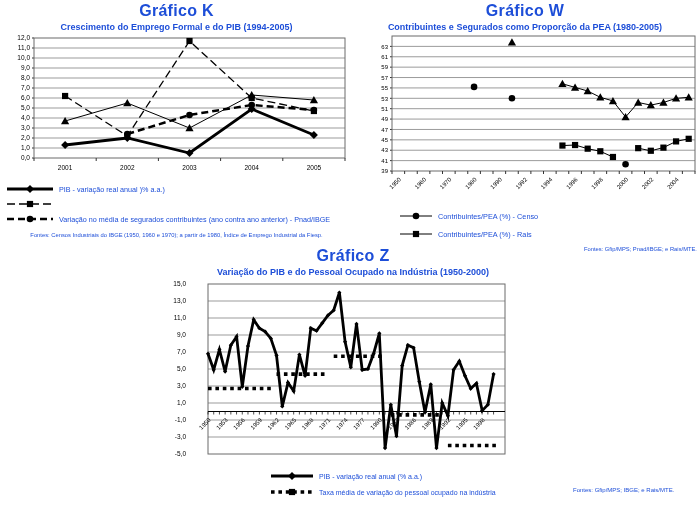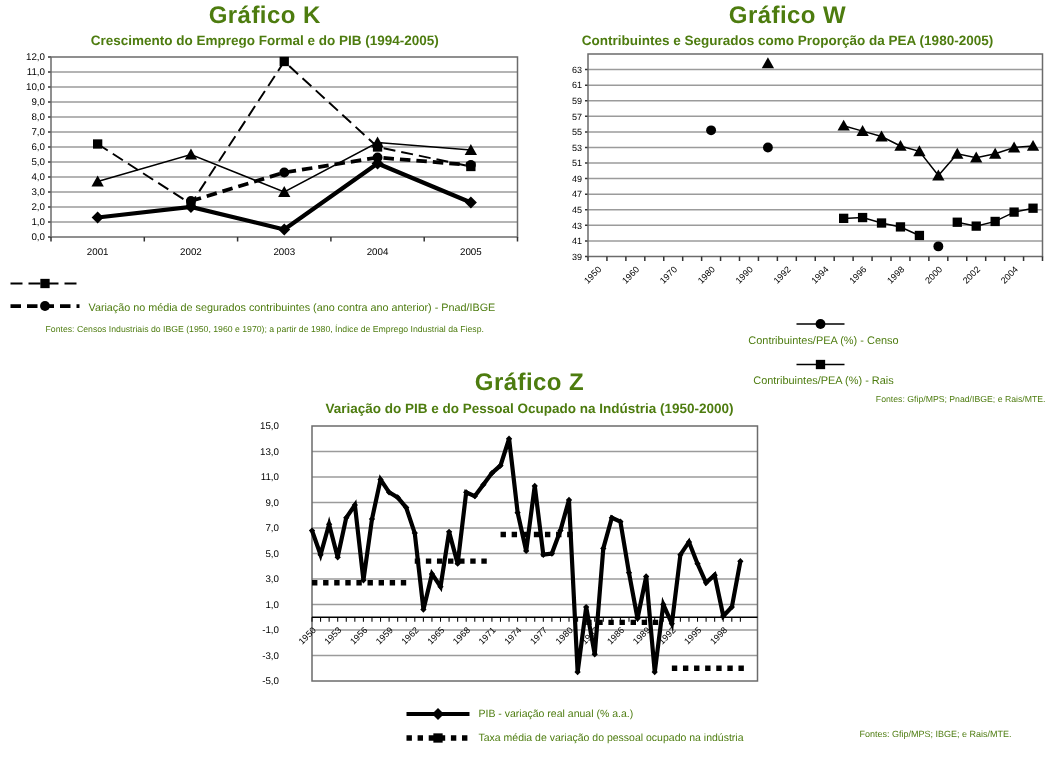--- a/index.html
+++ b/index.html
@@ -1,33 +1,33 @@
 <!DOCTYPE html>
 <html><head>
 <meta charset="utf-8">
 <style>
   html,body{margin:0;padding:0;background:#fff;}
   .canvas{position:relative;width:699px;height:522px;background:#ffffff;
-          font-family:"Liberation Sans",sans-serif;color:#4d7c0f;overflow:hidden;}
+          font-family:"Liberation Sans",sans-serif;color:#1d4ed8;overflow:hidden;}
   .chart{position:absolute;}
   #chart-k{left:4px;top:2px;width:345px;}
   #chart-w{left:351px;top:2px;width:348px;}
   #chart-z{left:113px;top:247px;width:586px;}
   .chart h1{margin:0;font-size:16px;font-weight:bold;text-align:center;letter-spacing:.3px;}
   .z-head{width:480px;}
   .chart h2{margin:2px 0 2px 0;font-size:9px;font-weight:bold;text-align:center;white-space:nowrap;}
   svg{display:block;}
   svg text{font-family:"Liberation Sans",sans-serif;fill:#000;}
   .legend{margin-top:5px;}
   .legend-row{display:flex;align-items:center;margin-bottom:3px;white-space:nowrap;}
   .legend-sample{flex:0 0 auto;margin-right:5px;}
   .legend-label{font-size:7.2px;}
   #chart-k .legend{margin-left:2px;margin-top:7px;}
   #chart-w .legend{margin-left:48px;margin-top:6px;}
-  #chart-w .legend-row{margin-bottom:6px;flex-direction:column;}
+  #chart-w .legend-row{margin-bottom:6px;}
   #chart-w .legend-label{font-size:7.3px;}
   #chart-z .legend{margin-left:157px;margin-top:9px;}
   #chart-z .legend-row{margin-bottom:4px;}
   #chart-z .legend-label{font-size:7px;}
   .source{font-size:5.8px;margin-top:7px;}
   #chart-k .source{text-align:center;padding:0 8px;}
   #chart-w .source{text-align:right;margin-top:3px;padding-right:2px;}
   #chart-z .source{position:absolute;left:460px;top:240px;margin:0;font-size:6px;}
 </style>
 </head>
@@ -106,20 +106,29 @@
         <circle cx="247.70000000000002" cy="71" r="3.3" fill="#000000"></circle>
         <circle cx="309.90000000000003" cy="76" r="3.3" fill="#000000"></circle>
         <path d="M61.1 87.0L123.3 69.0L185.5 94.0L247.7 61.0L309.9 66.0" fill="none" stroke="#000000" stroke-width="1"></path>
         <path d="M61.1 83L65.2 90.3L57 90.3Z" fill="#000000"></path>
         <path d="M123.30000000000001 65L127.4 72.3L119.20000000000002 72.3Z" fill="#000000"></path>
         <path d="M185.5 90L189.6 97.3L181.4 97.3Z" fill="#000000"></path>
         <path d="M247.70000000000002 57L251.8 64.3L243.60000000000002 64.3Z" fill="#000000"></path>
         <path d="M309.90000000000003 62L314.00000000000006 69.3L305.8 69.3Z" fill="#000000"></path>
       </svg>
     <div class="legend">
+      <div class="legend-row">
+        <span class="legend-sample">
+            <svg width="48" height="12">
+              <path d="M1.0 6.0L47.0 6.0" fill="none" stroke="#000000" stroke-width="2.8"></path>
+              <path d="M24 2L28 6L24 10L20 6Z" fill="#000000"></path>
+            </svg>
+          </span>
+        <span class="legend-label">PIB - variação real anual )% a.a.)</span>
+      </div>
       <div class="legend-row">
         <span class="legend-sample">
             <svg width="48" height="12">
               <path d="M1.0 6.0L47.0 6.0" fill="none" stroke="#000000" stroke-width="1.3" stroke-dasharray="8 4"></path>
               <rect x="20.9" y="2.9" width="6.2" height="6.2" fill="#000000"></rect>
             </svg>
           </span>
       </div>
       <div class="legend-row">
         <span class="legend-sample">

